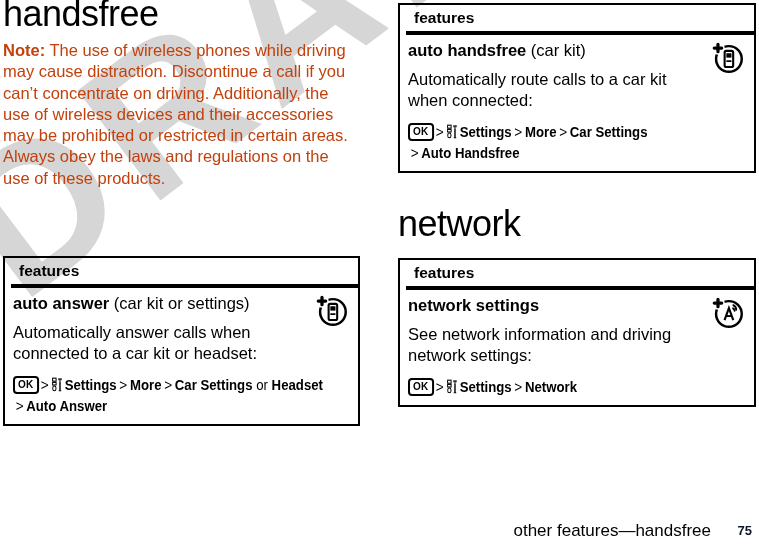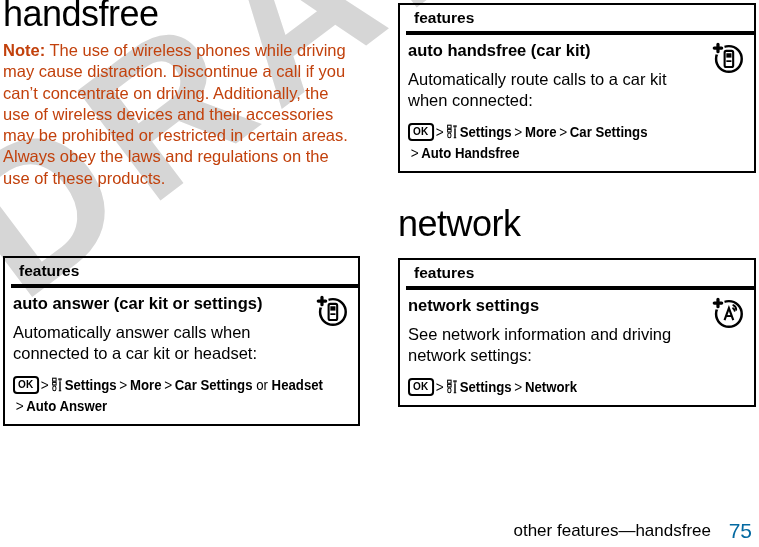--- a/index.html
+++ b/index.html
@@ -100,21 +100,21 @@
     padding: 5px 8px 8px 8px;
   }
   .ft-title {
     font-family: "Liberation Sans", sans-serif;
     font-size: 16.5px;
     line-height: 21px;
     margin: 0 0 8px 0;
     padding-right: 46px;
   }
   .ft-title .t-bold { font-weight: bold; }
-  .ft-title .t-norm { font-weight: bold; }
+  .ft-title .t-norm { font-weight: normal; }
 
   .ft-desc {
     font-family: "Liberation Sans", sans-serif;
     font-size: 16.5px;
     line-height: 21.3px;
     margin: 0 0 9px 0;
     padding-right: 46px;
   }
 
   
@@ -188,24 +188,24 @@
     font-family: "Liberation Sans", sans-serif;
     font-size: 17px;
     line-height: 20px;
     color: #000;
   }
   .footer-page {
     position: absolute;
     right: 7px;
     bottom: 2px;
     font-family: "Liberation Sans", sans-serif;
-    font-size: 21px;
-    font-weight: normal;
+    font-size: 13px;
+    font-weight: bold;
     line-height: 20px;
-    color: #0369a1;
+    color: #0f172a;
   }
 </style>
 </head>
 <body>
 
 <div id="watermark">
   <div class="wm-text">DRAFT</div>
 </div>
 
 <div id="page">

